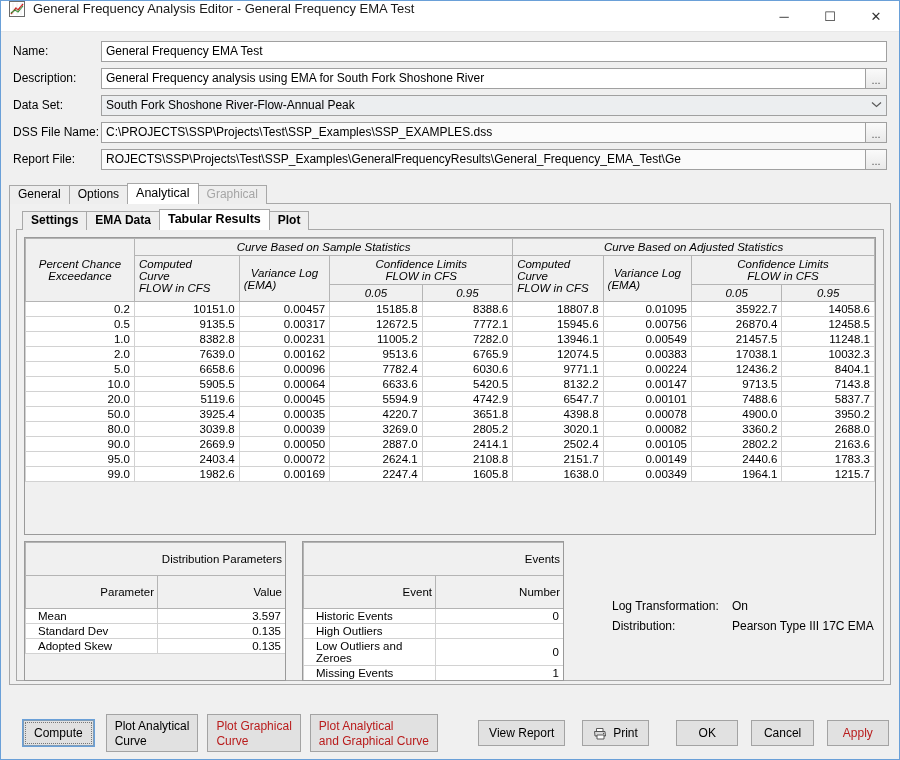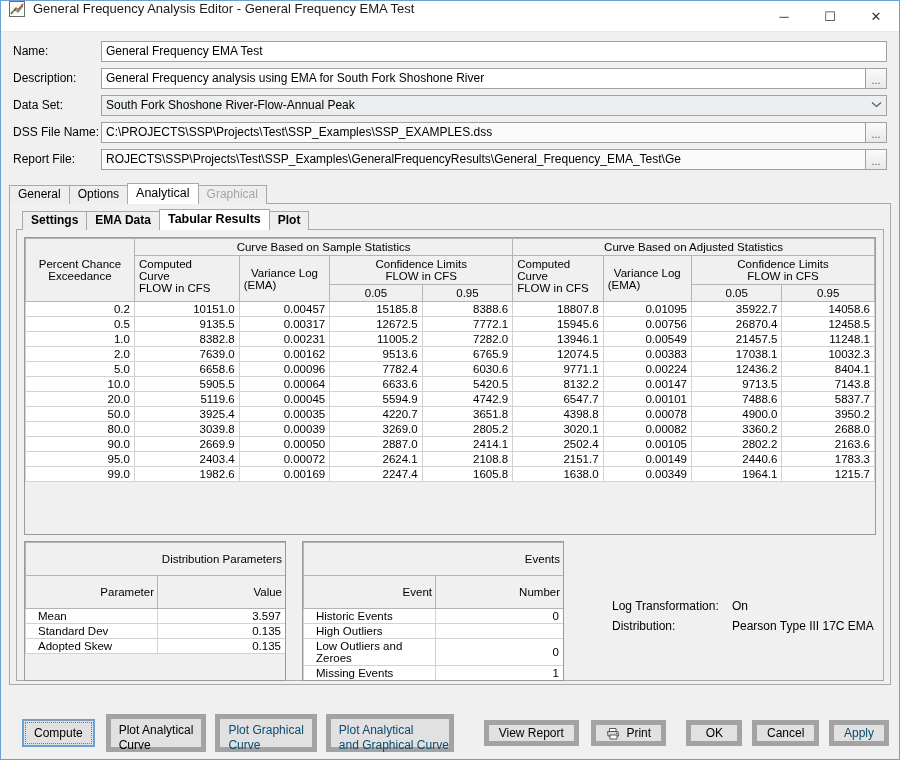--- a/index.html
+++ b/index.html
@@ -172,20 +172,21 @@
     font-size: 11.5px;
   }
   table.grid th {
     background: #f0f0f0;
     border: 1px solid #b4b4b4;
     font-weight: normal;
     font-size: 11.5px;
     color: #000;
     padding: 2px 4px;
     vertical-align: top;
+    font-style: italic;
   }
   table.grid th.center { text-align: center; vertical-align: middle; }
   table.grid th.left { text-align: left; }
   table.grid td {
     border: 1px solid #d2d2d2;
     border-top: none;
     padding: 1px 4px 1px 2px;
     text-align: right;
     font-size: 11.5px;
     height: 14px;
@@ -238,32 +239,32 @@
 
   
   .buttonbar {
     position:absolute; left:12px; right:0; bottom:0;
     height: 52px;
     display:flex; align-items:center;
     padding: 0 10px;
   }
   .btn {
     background: #e1e1e1;
-    border: 5px solid #a3a3a3;
+    border: 1px solid #a3a3a3;
     font-size: 12px;
     color: #000;
     display:flex; align-items:center; justify-content:center;
     text-align:center;
     height: 26px;
     padding: 0 10px;
     white-space: nowrap;
   }
   .btn.tall { height: 38px; line-height:15px; display:block; padding: 4px 8px; text-align:left; }
   .btn.tall span { display:block; }
-  .btn.disabled { color:#0c4a6e; }
+  .btn.disabled { color:#b91c1c; }
   .btn.focus {
     border: 1px solid #7f9db9;
     outline: 1px dotted #777;
     outline-offset: -3px;
     box-shadow: 0 0 0 1px #6aa0d8;
   }
   .btn-compute { width: 84px; margin-right: 12px; }
   .btn-pa { width: 104px; margin-right: 9px; }
   .btn-pg { width: 104px; margin-right: 9px; }
   .btn-pag { width: 128px; margin-right: 0; }

